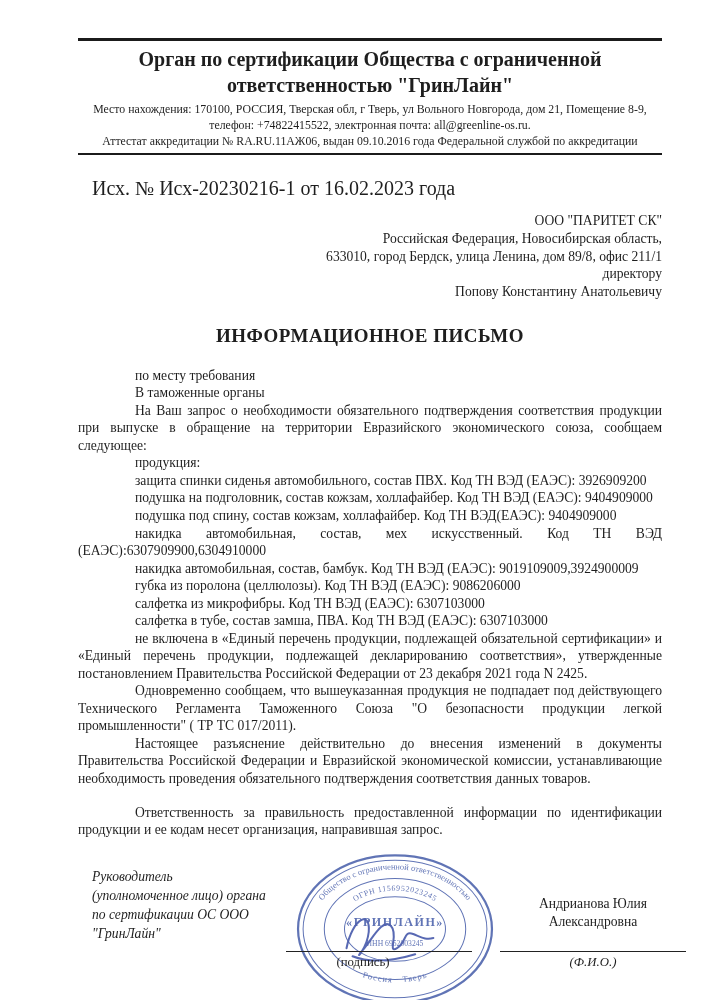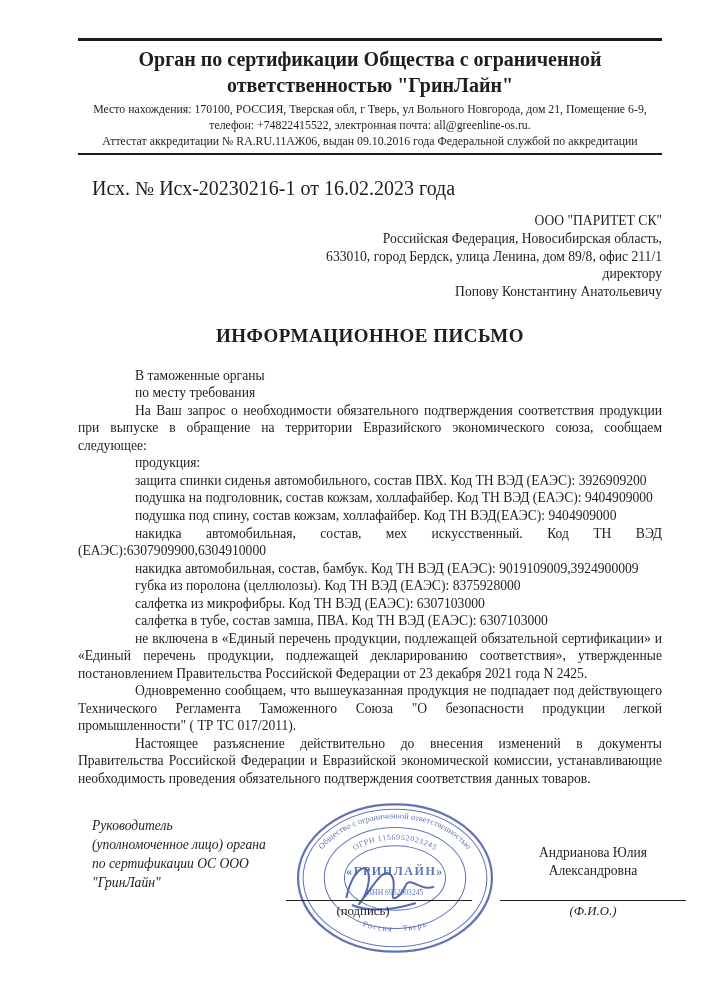--- a/index.html
+++ b/index.html
@@ -51,54 +51,55 @@
 
 <div class="page">
   <div class="inner">
 
     <div class="letterhead">
       <div class="lh-title">
         <span>Орган по сертификации Общества с ограниченной</span><br>
         <span>ответственностью "ГринЛайн"</span>
       </div>
       <div class="lh-addr">
-        <span>Место нахождения: 170100, РОССИЯ, Тверская обл, г Тверь, ул Вольного Новгорода, дом 21, Помещение 6-9,</span><br>
+        <span>Место нахождения: 170100, РОССИЯ, Тверская обл, г Тверь, ул Вольного Новгорода, дом 21, Помещение 8-9,</span><br>
         <span>телефон: +74822415522, электронная почта: all@greenline-os.ru.</span>
       </div>
       <div class="lh-acc">Аттестат аккредитации № RA.RU.11АЖ06, выдан 09.10.2016 года Федеральной службой по аккредитации</div>
     </div>
 
     <div class="ref-line">Исх. №  Исх-20230216-1 от 16.02.2023 года</div>
 
     <div class="recipient">
       <span>ООО "ПАРИТЕТ СК"</span><br>
       <span>Российская Федерация, Новосибирская область,</span><br>
       <span>633010, город Бердск, улица Ленина, дом 89/8, офис 211/1</span><br>
       <span>директору</span><br>
       <span>Попову Константину Анатольевичу</span>
     </div>
 
     <div class="doc-title">ИНФОРМАЦИОННОЕ ПИСЬМО</div>
 
     <div class="body-text">
+      <p>по месту требования</p>
       <p>В таможенные органы</p>
-      <p>по месту требования</p>
       <p class="just">На Ваш запрос о необходимости обязательного подтверждения соответствия продукции при выпуске в обращение на территории Евразийского экономического союза, сообщаем следующее:</p>
       <p>продукция:</p>
       <p>защита спинки сиденья автомобильного, состав ПВХ. Код ТН ВЭД (ЕАЭС): 3926909200</p>
       <p>подушка на подголовник, состав кожзам, холлафайбер. Код ТН ВЭД (ЕАЭС): 9404909000</p>
       <p>подушка под спину, состав кожзам, холлафайбер. Код ТН ВЭД(ЕАЭС): 9404909000</p>
       <p class="just">накидка автомобильная, состав, мех искусственный. Код ТН ВЭД (ЕАЭС):6307909900,6304910000</p>
       <p>накидка автомобильная, состав, бамбук. Код ТН ВЭД (ЕАЭС): 9019109009,3924900009</p>
-      <p>губка из поролона (целлюлозы). Код ТН ВЭД (ЕАЭС): 8375928000</p>
+      <p>губка из поролона (целлюлозы). Код ТН ВЭД (ЕАЭС): 9086206000</p>
       <p>салфетка из микрофибры. Код ТН ВЭД (ЕАЭС): 6307103000</p>
       <p>салфетка в тубе, состав замша, ПВА. Код ТН ВЭД (ЕАЭС): 6307103000</p>
       <p class="just">не включена в «Единый перечень продукции, подлежащей обязательной сертификации» и «Единый перечень продукции, подлежащей декларированию соответствия», утвержденные постановлением Правительства Российской Федерации от 23 декабря 2021 года N 2425.</p>
       <p class="just">Одновременно сообщаем, что вышеуказанная продукция не подпадает под действующего Технического Регламента Таможенного Союза "О безопасности продукции легкой промышленности" ( ТР ТС 017/2011).</p>
       <p class="just">Настоящее разъяснение действительно до внесения изменений в документы Правительства Российской Федерации и Евразийской экономической комиссии, устанавливающие необходимость проведения обязательного подтверждения соответствия данных товаров.</p>
+      <p class="just gap">Ответственность за правильность предоставленной информации по идентификации продукции и ее кодам несет организация, направившая запрос.</p>
     </div>
 
     <div class="sign-row">
 
       <div class="sign-left">
         <span>Руководитель</span><br>
         <span>(уполномоченное лицо) органа</span><br>
         <span>по сертификации ОС ООО</span><br>
         <span>"ГринЛайн"</span>
       </div>

